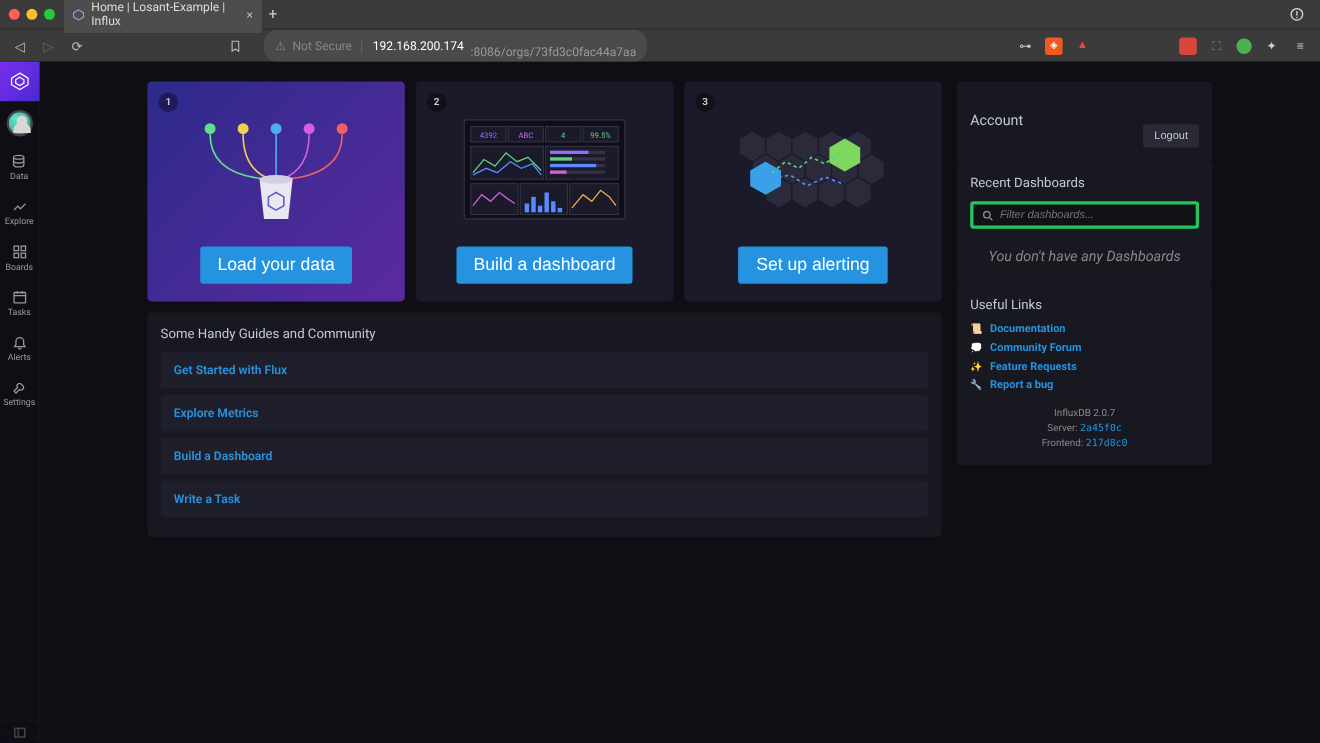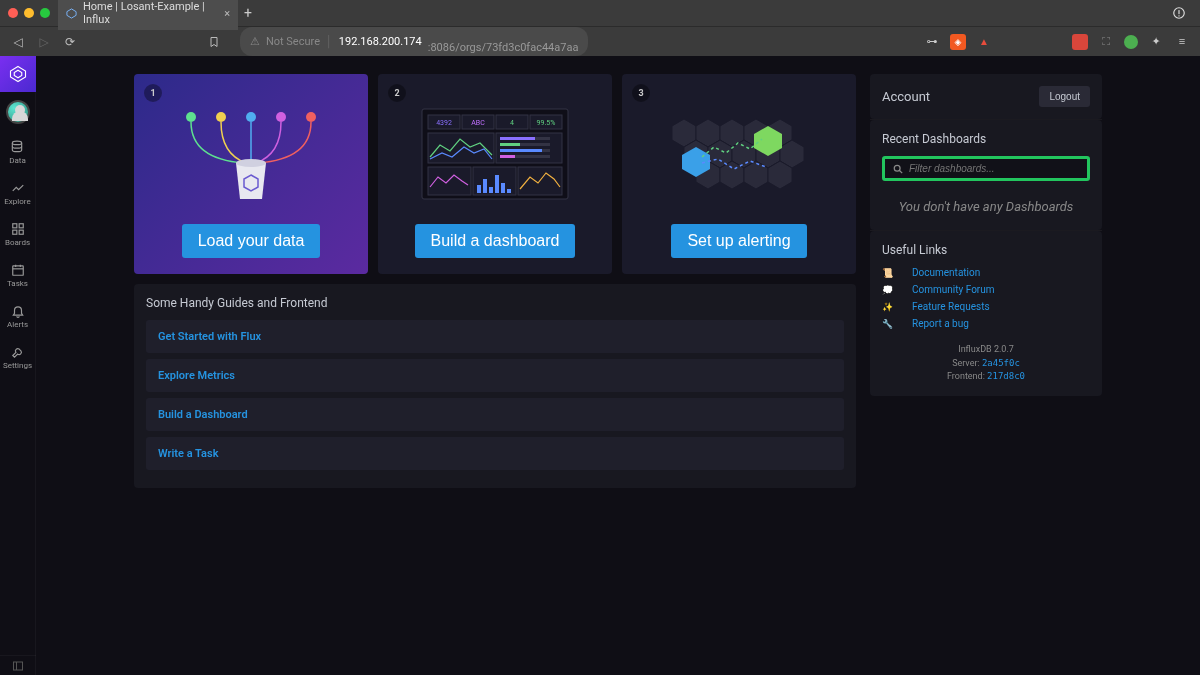--- a/index.html
+++ b/index.html
@@ -72,31 +72,31 @@
 
 
 .guides-panel { background: #181820; border-radius: 4px; margin-top: 10px; padding: 12px; }
 .guides-title { font-size: 12px; color: #c6cad3; margin-bottom: 10px; }
 .guide-item { background: #1f1f2b; border-radius: 3px; padding: 10px 12px; margin-bottom: 6px; font-size: 11px; color: #2593e0; font-weight: 600; cursor: pointer; }
 
 
 .acct-panel, .recent-panel, .links-panel { background: #181820; border-radius: 4px; padding: 12px; margin-bottom: 0; }
 .acct-panel { display: flex; align-items: center; justify-content: space-between;}
 .acct-label { font-size: 13px; color: #c6cad3; }
-.logout-btn { background: #2a2a36; color: #c6cad3; border: none; padding: 5px 10px; border-radius: 3px; font-size: 10px; cursor: pointer; }
+.logout-btn { background: #2a2a36; color: #c6cad3; border: none; padding: 5px 10px; border-radius: 3px; font-size: 10px; cursor: pointer; margin-top: 27px; }
 .panel-sep { height: 1px; background: rgba(255,255,255,0.05); margin: 0; }
 .recent-title { font-size: 12px; color: #c6cad3; margin-bottom: 10px; }
 .search-box { display: flex; align-items: center; background: #111118; border: 3px solid #22c55e; border-radius: 3px; padding: 4px 8px; gap: 6px; margin-bottom: 12px; }
 .search-box input { background: transparent; border: none; outline: none; color: #c6cad3; font-size: 10px; font-style: italic; flex: 1; }
 .search-box .sicon { color: #888; font-size: 10px; }
 .no-dash { text-align: center; font-size: 13px; color: #888; padding: 6px 0 4px; font-style: italic; }
 .links-title { font-size: 12px; color: #c6cad3; margin-bottom: 10px; }
 .link-item { display: flex; align-items: center; gap: 6px; font-size: 10px; margin-bottom: 6px; cursor: pointer; }
 .link-item .emoji { width: 12px; font-size: 9px; }
-.link-item a { color: #2593e0; text-decoration: none; font-weight: 400; margin-left: 12px; }
+.link-item a { color: #2593e0; text-decoration: none; font-weight: 700; }
 .version-block { text-align: center; font-size: 9px; color: #888; margin-top: 14px; line-height: 1.5; }
 .version-block .hash { color: #2593e0; font-family: monospace; }
 
 
 svg { display: block; }
 </style>
 </head>
 <body>
 
 <div class="browser-chrome">
@@ -324,21 +324,21 @@
                 <polygon points="114,27 128,35 128,49 114,57 100,49 100,35" fill="#7ed860"></polygon>
                 <polyline points="48,58 60,48 72,54 84,44 96,50 108,40" fill="none" stroke="#60d080" stroke-width="1.5" stroke-dasharray="3 3"></polyline>
                 <polyline points="48,64 64,60 80,70 96,62 112,68" fill="none" stroke="#5a8aff" stroke-width="1.5" stroke-dasharray="3 3"></polyline>
               </svg>
             </div>
             <button class="card-btn">Set up alerting</button>
           </div>
         </div>
 
         <div class="guides-panel">
-          <div class="guides-title">Some Handy Guides and Frontend</div>
+          <div class="guides-title">Some Handy Guides and Community</div>
           <div class="guide-item">Get Started with Flux</div>
           <div class="guide-item">Explore Metrics</div>
           <div class="guide-item">Build a Dashboard</div>
           <div class="guide-item">Write a Task</div>
         </div>
       </div>
 
       <div class="right-col">
         <div class="acct-panel">
           <span class="acct-label">Account</span>

